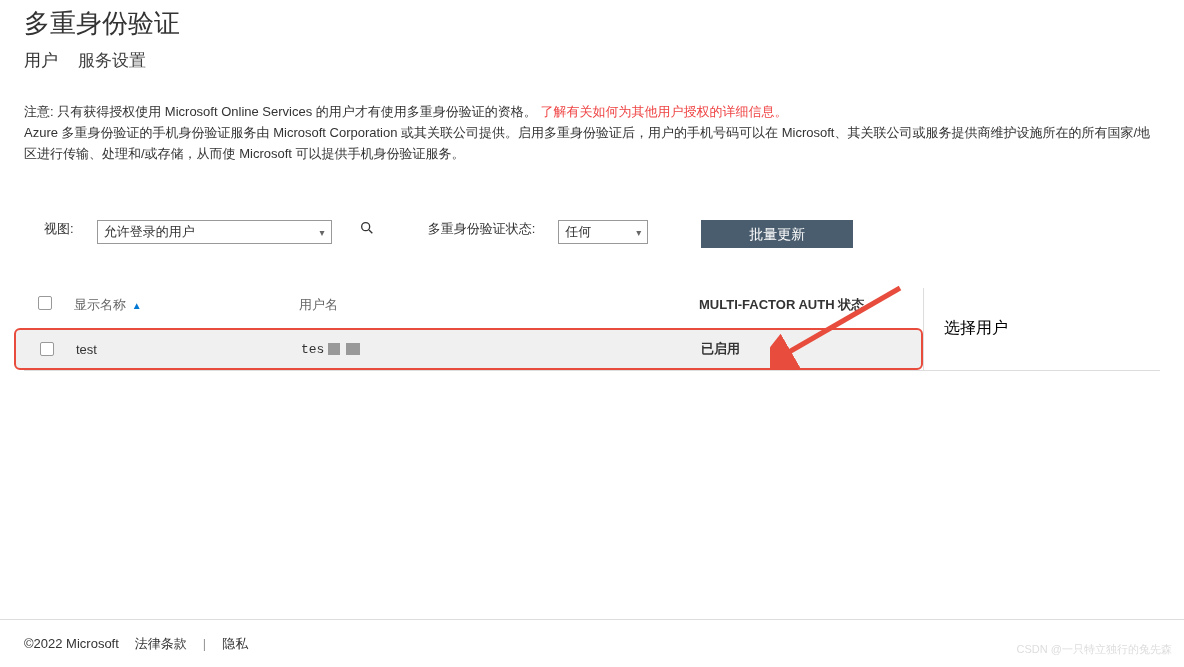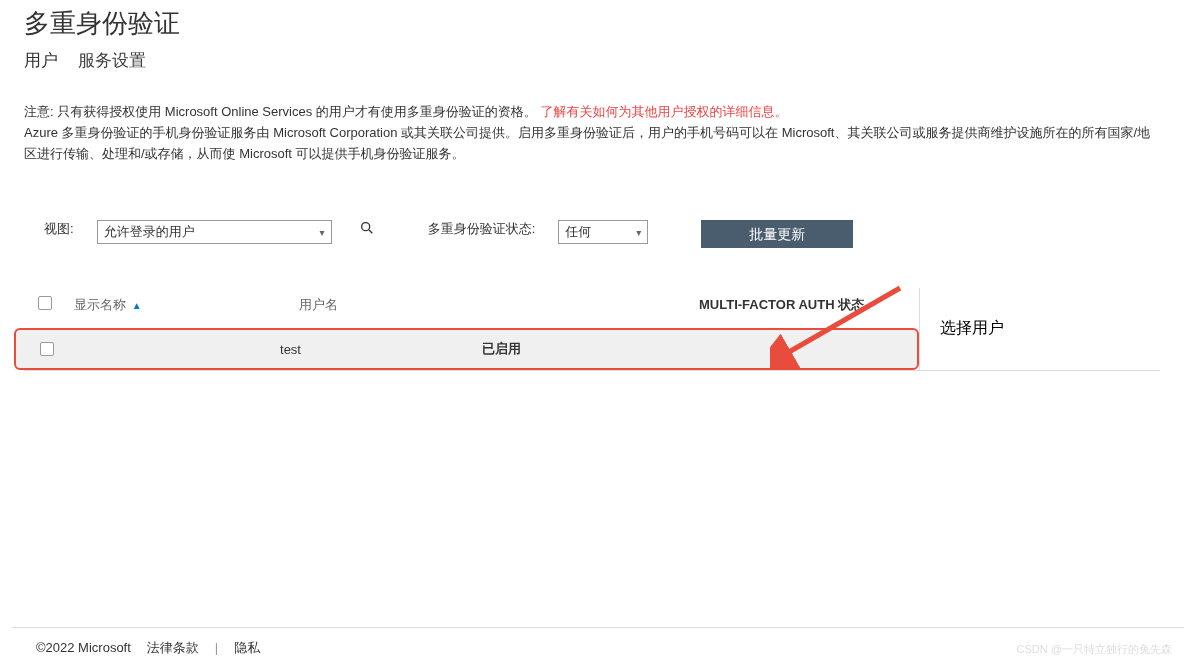--- a/index.html
+++ b/index.html
@@ -111,21 +111,20 @@
       height: 42px;
       font-size: 13px;
       color: #333;
     }
     .table-row.highlighted {
       background: #f0f0f0;
       border: 2px solid #e74c3c;
       border-radius: 6px;
       margin-left: -10px;
       padding-left: 10px;
-      text-align: right;
     }
     .checkbox {
       width: 14px; height: 14px;
       border: 1px solid #999;
       border-radius: 2px;
       background: #fff;
       cursor: pointer;
     }
     .redact {
       display: inline-block;
@@ -153,23 +152,23 @@
     }
     .arrow-annotation {
       position: absolute;
       top: 280px;
       left: 770px;
       pointer-events: none;
     }
     .footer {
       position: absolute;
       bottom: 0;
-      left: 12px;
+      left: 0;
       right: 0;
-      height: 40px;
+      height: 48px;
       border-top: 1px solid #ddd;
       display: flex;
       align-items: center;
       padding: 0 24px;
       gap: 16px;
       font-size: 13px;
       color: #333;
     }
     .footer .sep { color: #999; }
     .footer span { cursor: pointer; }
@@ -230,20 +229,23 @@
         </div>
         <div class="col-user">用户名</div>
         <div class="col-status">MULTI-FACTOR AUTH 状态</div>
       </div>
 
       <div class="table-row highlighted">
         <div class="col-check">
             <div class="checkbox"></div>
           </div>
         <div class="col-name">test</div>
+        <div class="col-user">
+          <span>tes</span><span class="redact w1"></span><span class="redact w2"></span>
+        </div>
         <div class="col-status">已启用</div>
       </div>
 
     </div>
 
     <div class="side-panel">
       <span>选择用户</span>
     </div>
   </div>
 </div>

